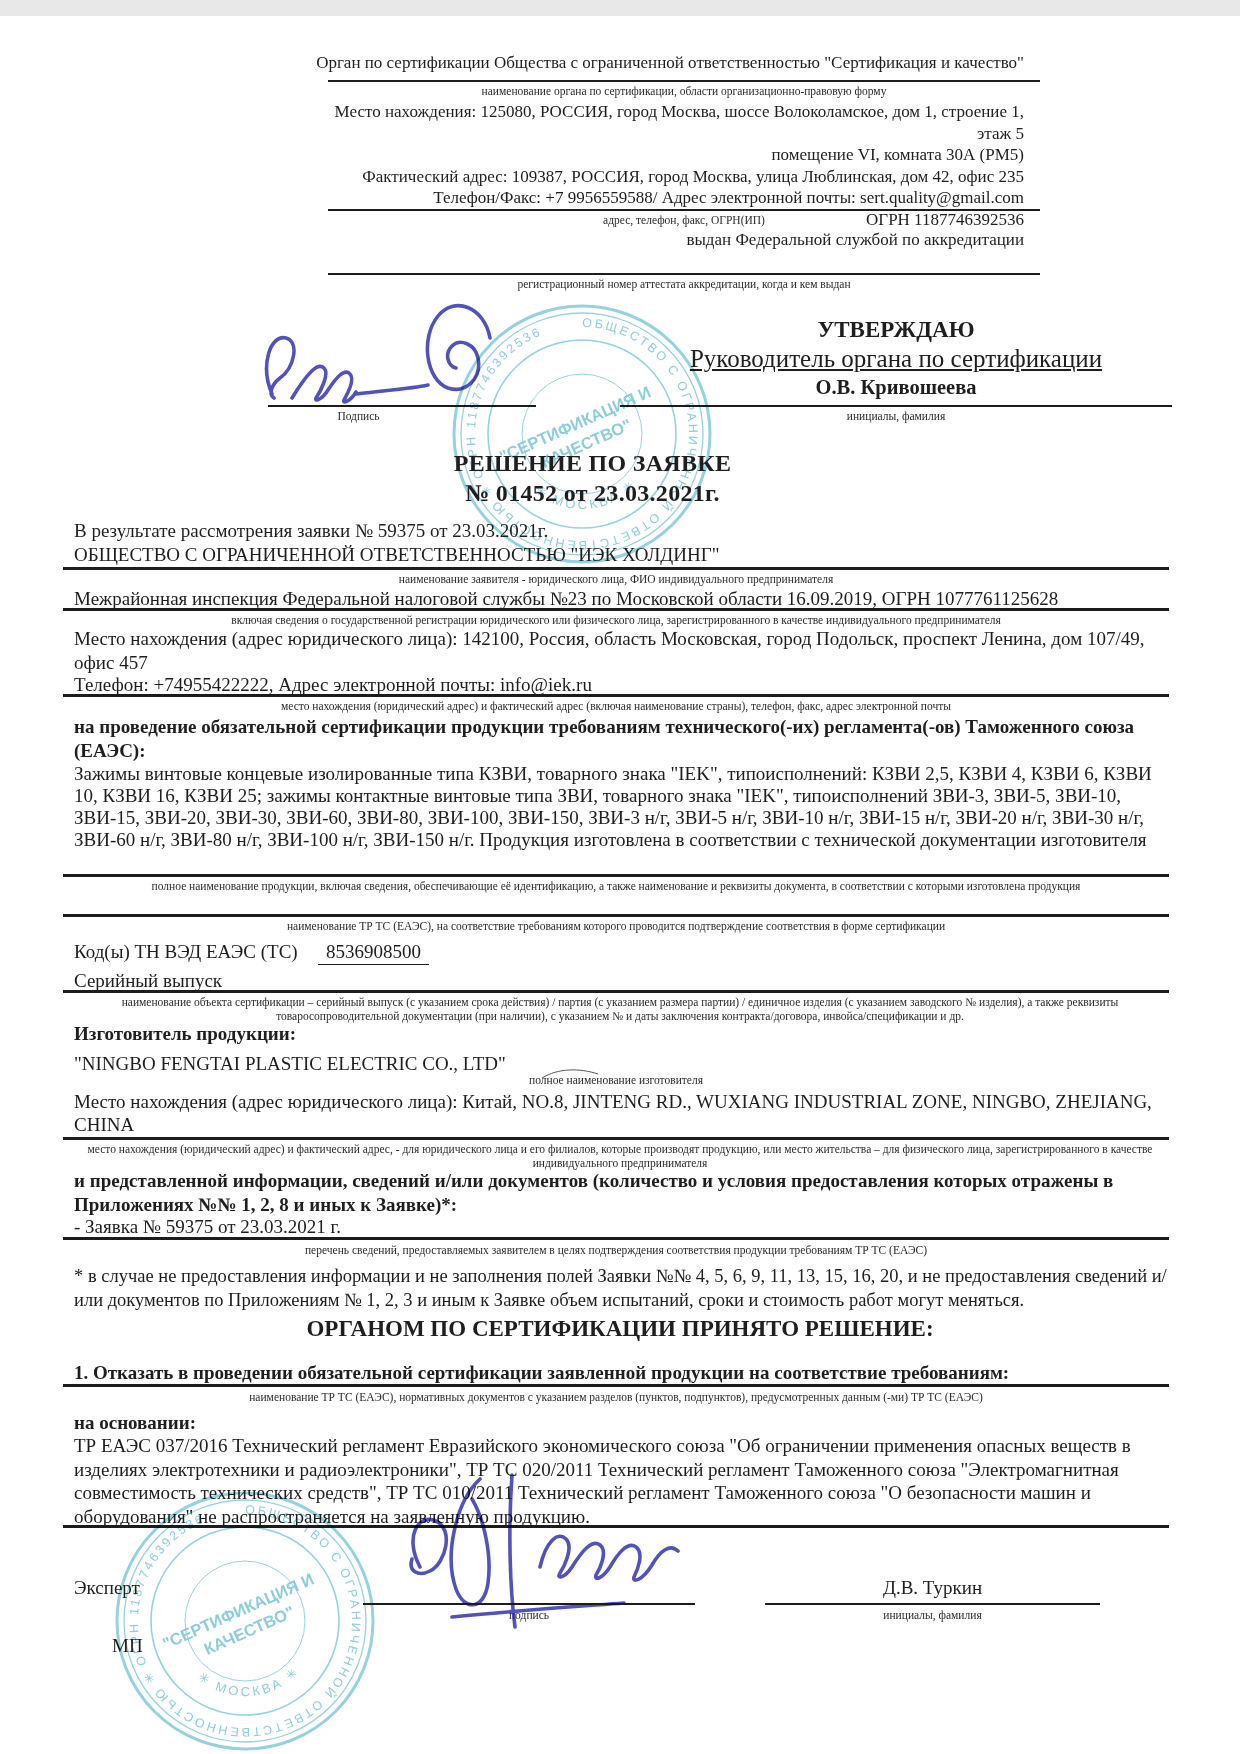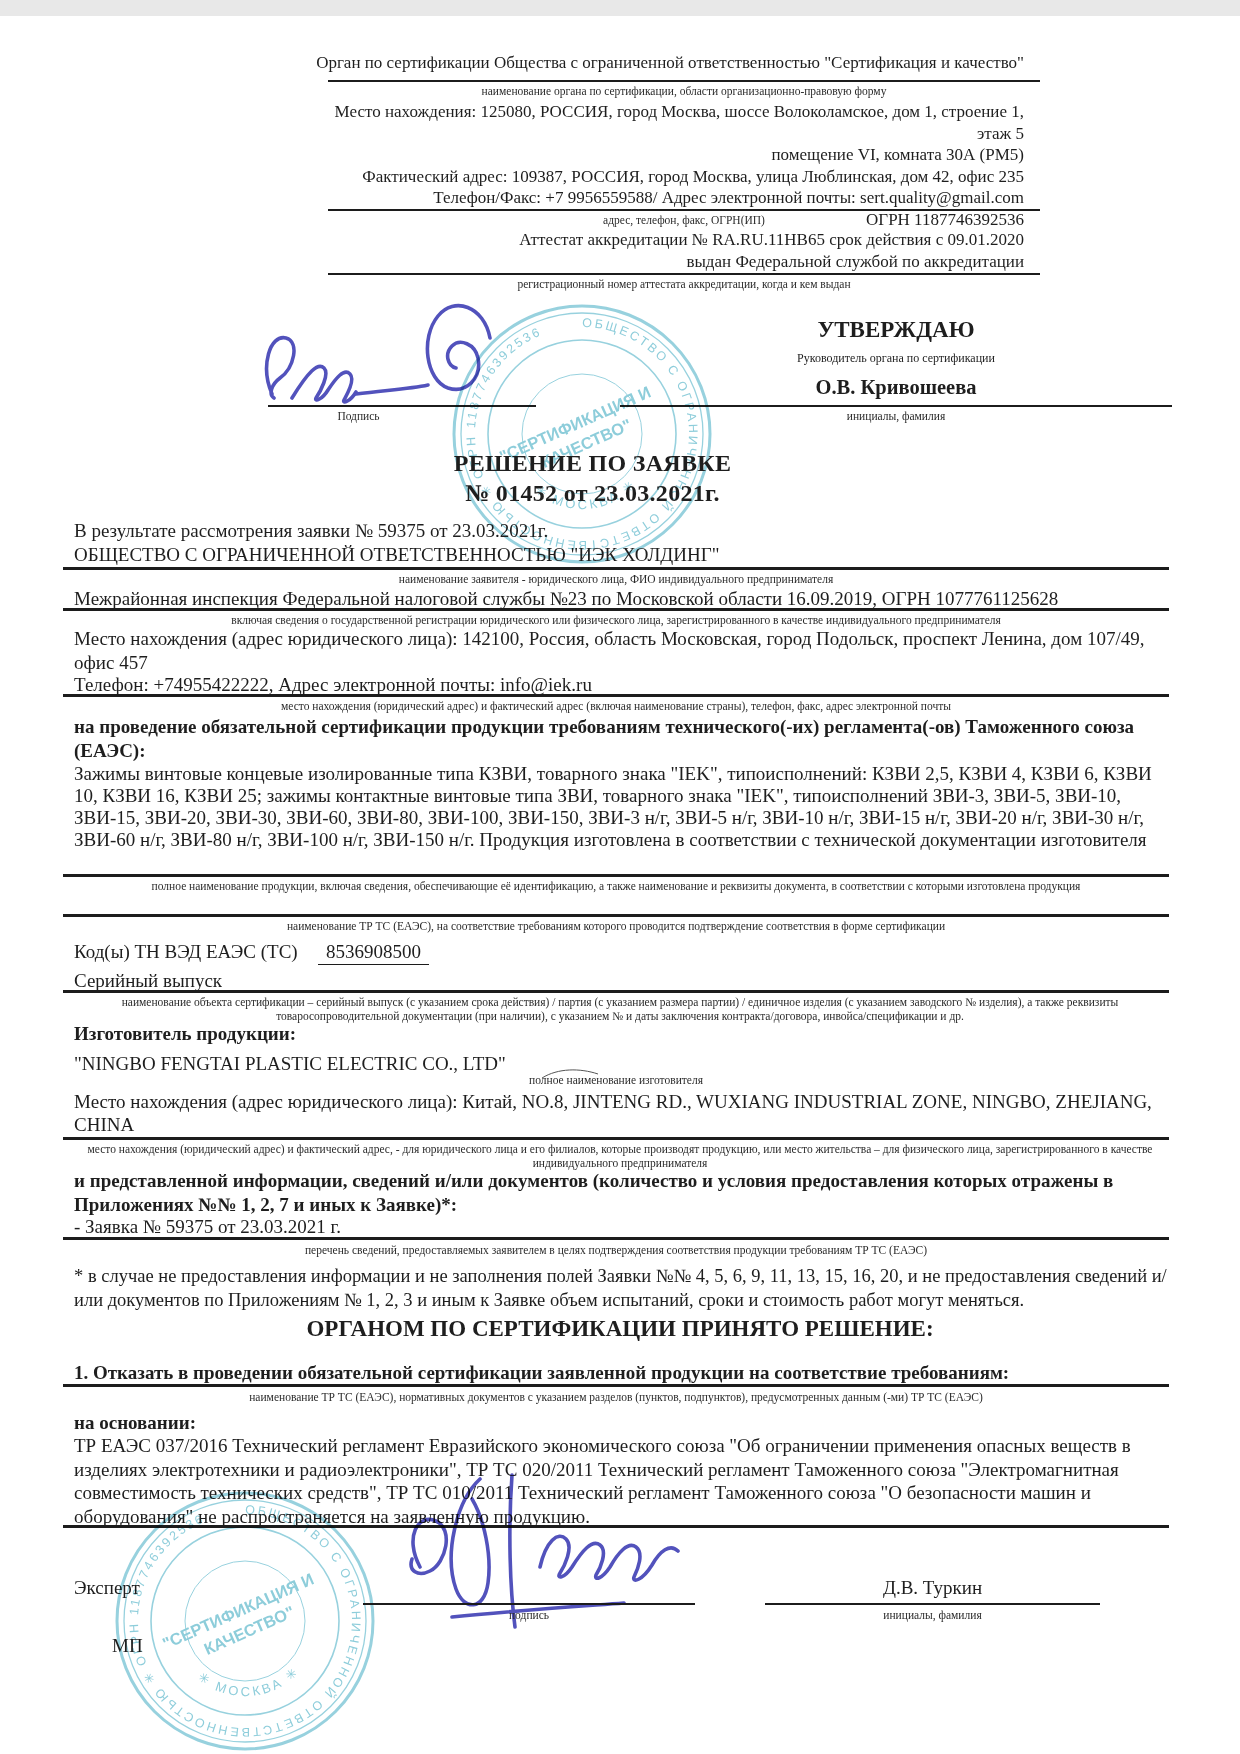--- a/index.html
+++ b/index.html
@@ -36,29 +36,28 @@
     <div>Место нахождения: 125080, РОССИЯ, город Москва, шоссе Волоколамское, дом 1, строение 1, этаж 5</div>
     <div>помещение VI, комната 30А (РМ5)</div>
     <div>Фактический адрес: 109387, РОССИЯ, город Москва, улица Люблинская, дом 42, офис 235</div>
     <div>Телефон/Факс: +7 9956559588/ Адрес электронной почты: sert.quality@gmail.com</div>
     <div>ОГРН 1187746392536</div>
   </div>
   <div class="abs hr hr2" style="left:328px;top:193px;width:712px;"></div>
   <div class="abs cap ctr" style="left:328px;top:197px;width:712px;">адрес, телефон, факс, ОГРН(ИП)</div>
 
   <div class="abs tt rt" style="left:300px;top:213px;width:724px;">
-    <div>Аттестат аккредитации № RA.RU.11НВ65 срок действия с 09.01.2020</div>
     <div>выдан Федеральной службой по аккредитации</div>
   </div>
   <div class="abs hr hr2" style="left:328px;top:257px;width:712px;"></div>
   <div class="abs cap ctr" style="left:328px;top:261px;width:712px;">регистрационный номер аттестата аккредитации, когда и кем выдан</div>
 
   <div class="abs ctr" style="left:620px;top:299px;width:552px;">
     <div class="b" style="font-size:23px;line-height:29px;">УТВЕРЖДАЮ</div>
-    <div style="font-size:12px;line-height:29px;">Руководитель органа по сертификации</div>
+    <div style="font-size:25px;line-height:29px;text-decoration:underline;">Руководитель органа по сертификации</div>
     <div class="b" style="font-size:20.5px;line-height:29px;">О.В. Кривошеева</div>
   </div>
   <div class="abs hr hr2" style="left:620px;top:389px;width:552px;"></div>
   <div class="abs cap ctr" style="left:620px;top:393px;width:552px;">инициалы, фамилия</div>
 
   <div class="abs hr hr2" style="left:268px;top:389px;width:268px;"></div>
   <div class="abs cap ctr" style="left:276px;top:393px;width:165px;">Подпись</div>
 
   <svg class="abs sig" style="left:258px;top:278px;" width="240" height="130" viewBox="0 0 240 130">
     <path d="M14,100 C2,72 12,40 28,44 C42,48 36,74 22,84 C14,90 10,100 16,104"></path>
@@ -123,21 +122,21 @@
   <div class="abs t" style="left:74px;top:1036px;">"NINGBO FENGTAI PLASTIC ELECTRIC CO., LTD"</div>
   <svg class="abs" style="left:540px;top:1050px;" width="60" height="14" viewBox="0 0 60 14">
     <path d="M2,12 C18,2 40,2 58,8" stroke="#555" stroke-width="1" fill="none"></path>
   </svg>
   <div class="abs cap ctr" style="left:63px;top:1057px;width:1106px;">полное наименование изготовителя</div>
 
   <div class="abs t" style="left:74px;top:1074px;width:1100px;line-height:23px;">Место нахождения (адрес юридического лица): Китай, NO.8, JINTENG RD., WUXIANG INDUSTRIAL ZONE, NINGBO, ZHEJIANG, CHINA</div>
   <div class="abs hr hr25" style="left:63px;top:1121px;width:1106px;"></div>
   <div class="abs cap ctr" style="left:85px;top:1126px;width:1070px;">место нахождения (юридический адрес) и фактический адрес, - для юридического лица и его филиалов, которые производят продукцию, или место жительства – для физического лица, зарегистрированного в качестве индивидуального предпринимателя</div>
 
-  <div class="abs t b" style="left:74px;top:1153px;width:1100px;line-height:24px;">и представленной информации, сведений и/или документов (количество и условия предоставления которых отражены в Приложениях №№ 1, 2, 7 и иных к Заявке)*:</div>
+  <div class="abs t b" style="left:74px;top:1153px;width:1100px;line-height:24px;">и представленной информации, сведений и/или документов (количество и условия предоставления которых отражены в Приложениях №№ 1, 2, 8 и иных к Заявке)*:</div>
   <div class="abs t" style="left:74px;top:1199px;">- Заявка № 59375 от 23.03.2021 г.</div>
   <div class="abs hr hr25" style="left:63px;top:1221px;width:1106px;"></div>
   <div class="abs cap ctr" style="left:63px;top:1227px;width:1106px;">перечень сведений, предоставляемых заявителем в целях подтверждения соответствия продукции требованиям ТР ТС (ЕАЭС)</div>
 
   <div class="abs" style="left:74px;top:1248px;width:1100px;font-size:18.5px;line-height:24px;">* в случае не предоставления информации и не заполнения полей Заявки №№ 4, 5, 6, 9, 11, 13, 15, 16, 20, и не предоставления сведений и/или документов по Приложениям № 1, 2, 3 и иным к Заявке объем испытаний, сроки и стоимость работ могут меняться.</div>
 
   <div class="abs b ctr" style="left:0;top:1300px;width:1240px;font-size:23px;">ОРГАНОМ ПО СЕРТИФИКАЦИИ ПРИНЯТО РЕШЕНИЕ:</div>
   <div class="abs t b" style="left:74px;top:1345px;width:1100px;">1. Отказать в проведении обязательной сертификации заявленной продукции на соответствие требованиям:</div>
   <div class="abs hr hr3" style="left:63px;top:1368px;width:1106px;"></div>
   <div class="abs cap ctr" style="left:63px;top:1374px;width:1106px;">наименование ТР ТС (ЕАЭС), нормативных документов с указанием разделов (пунктов, подпунктов), предусмотренных данным (-ми) ТР ТС (ЕАЭС)</div>

